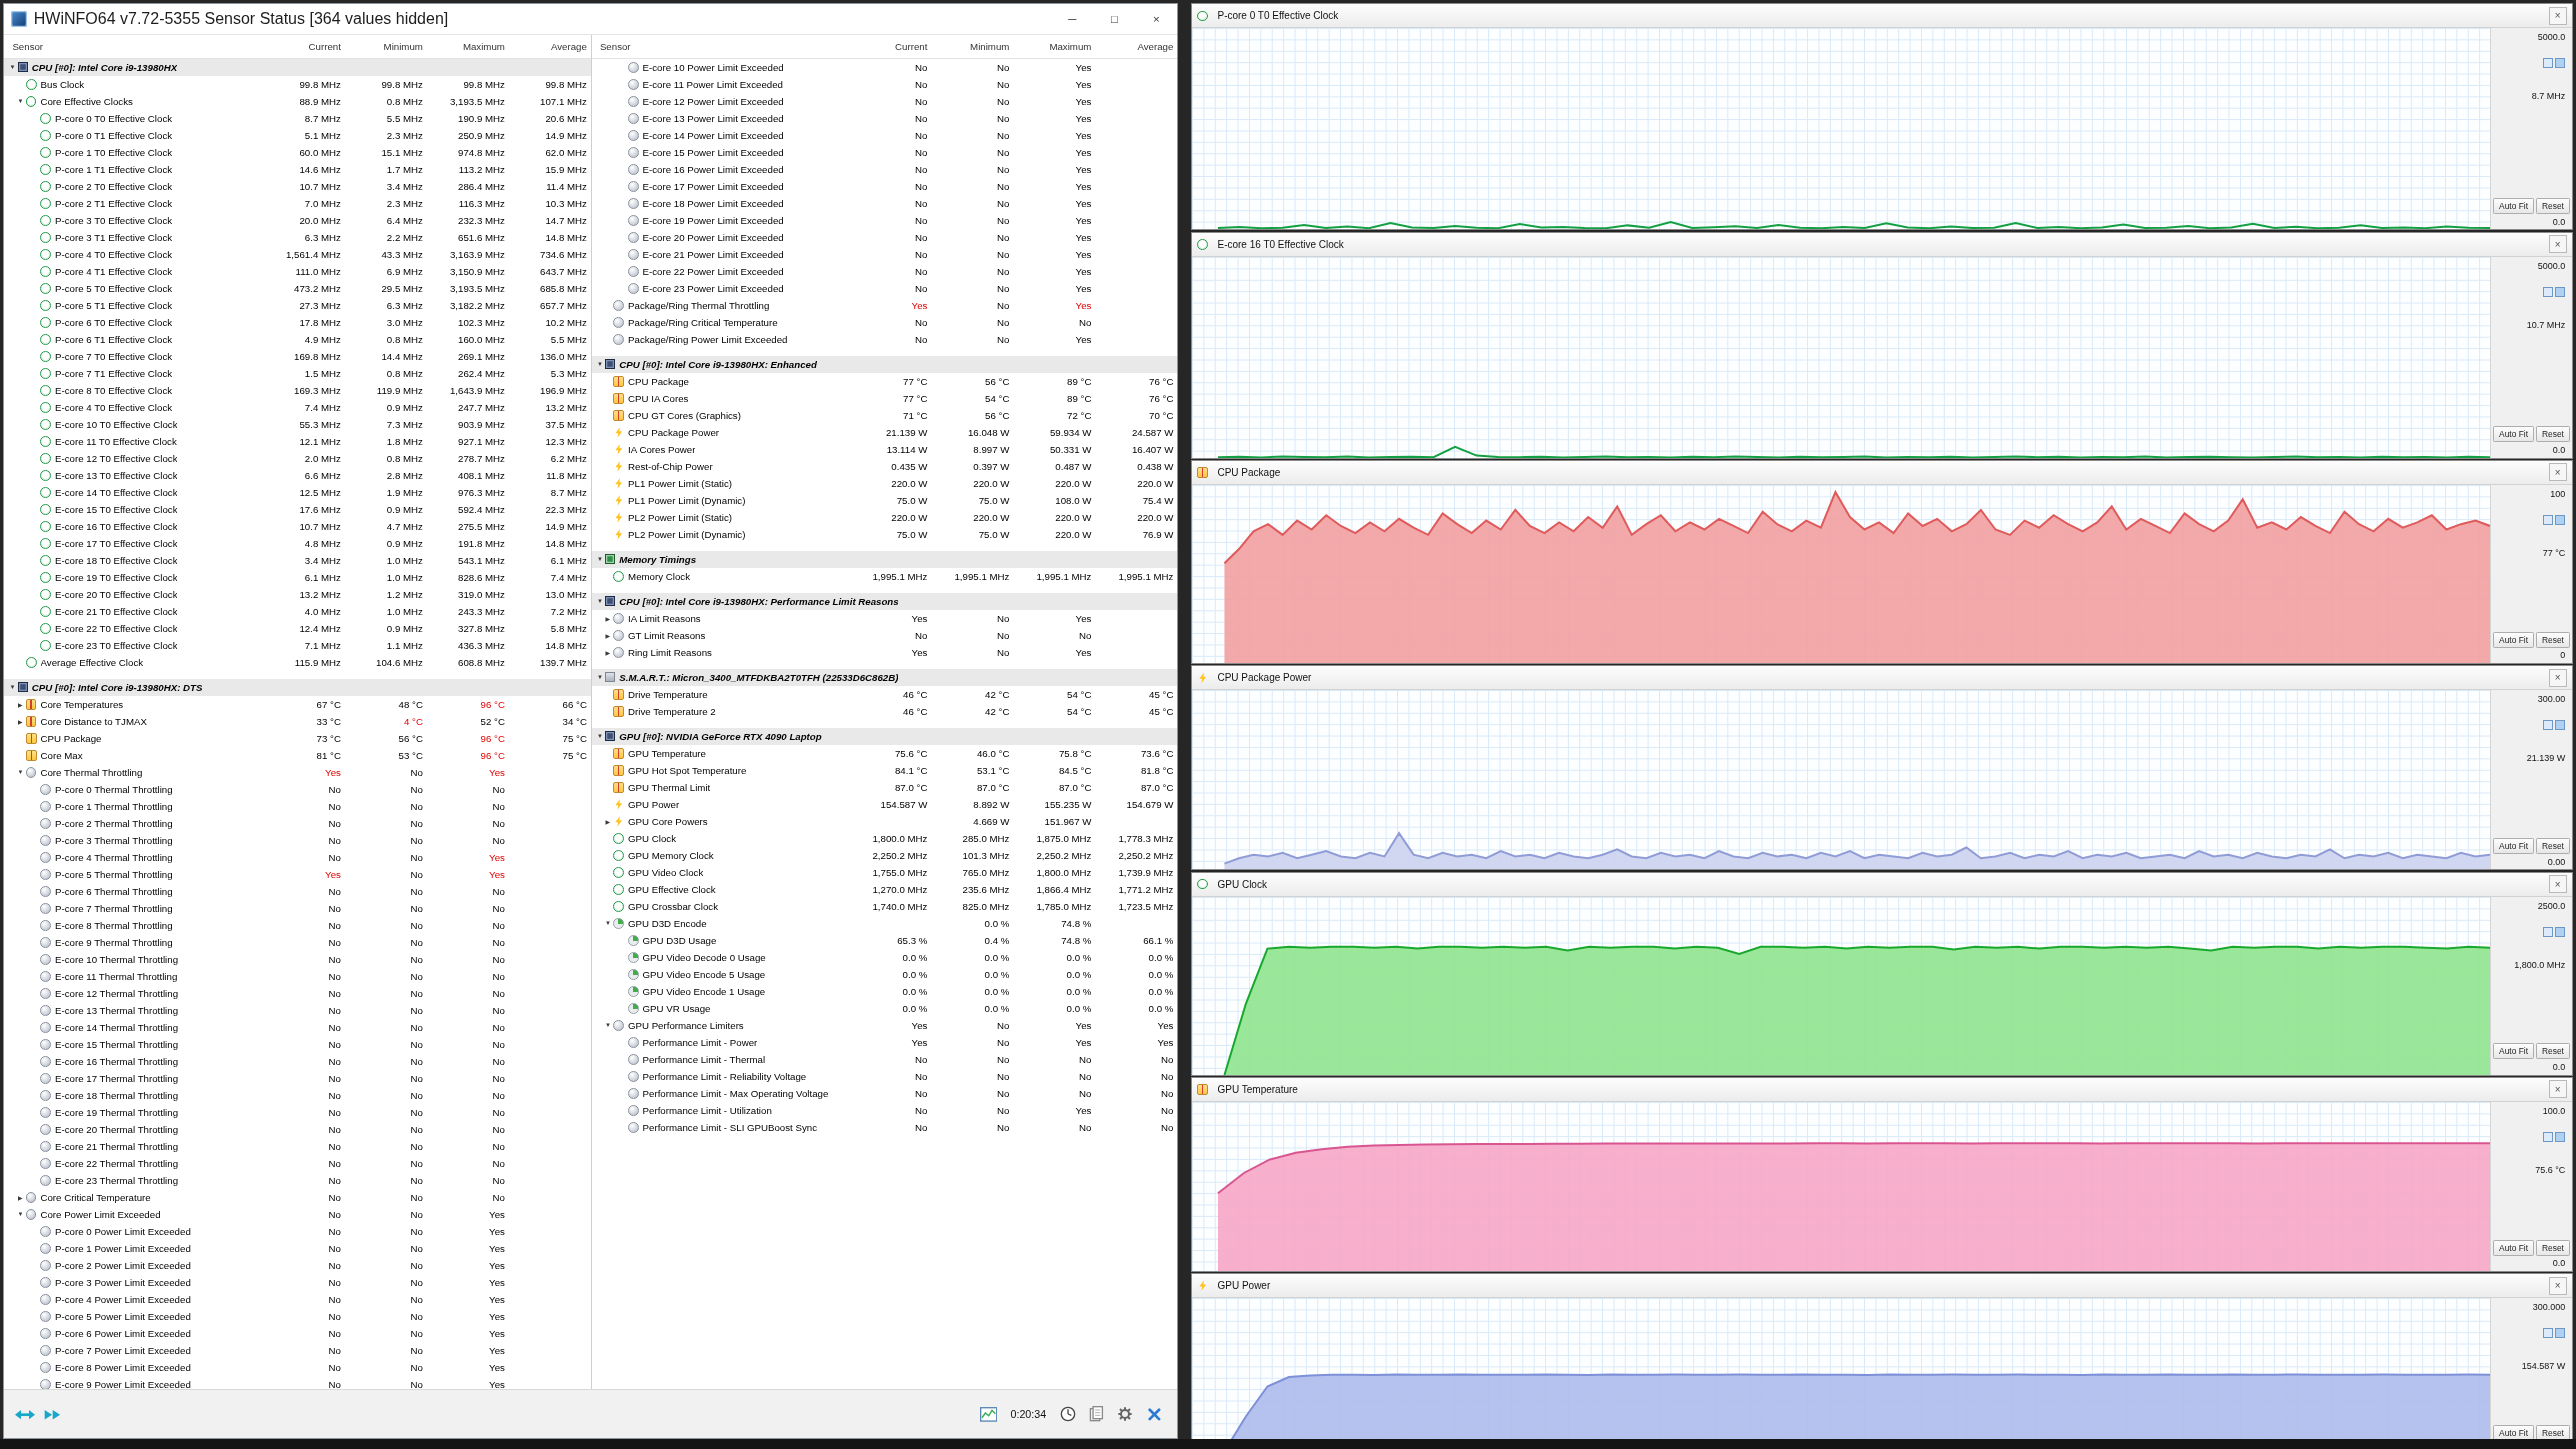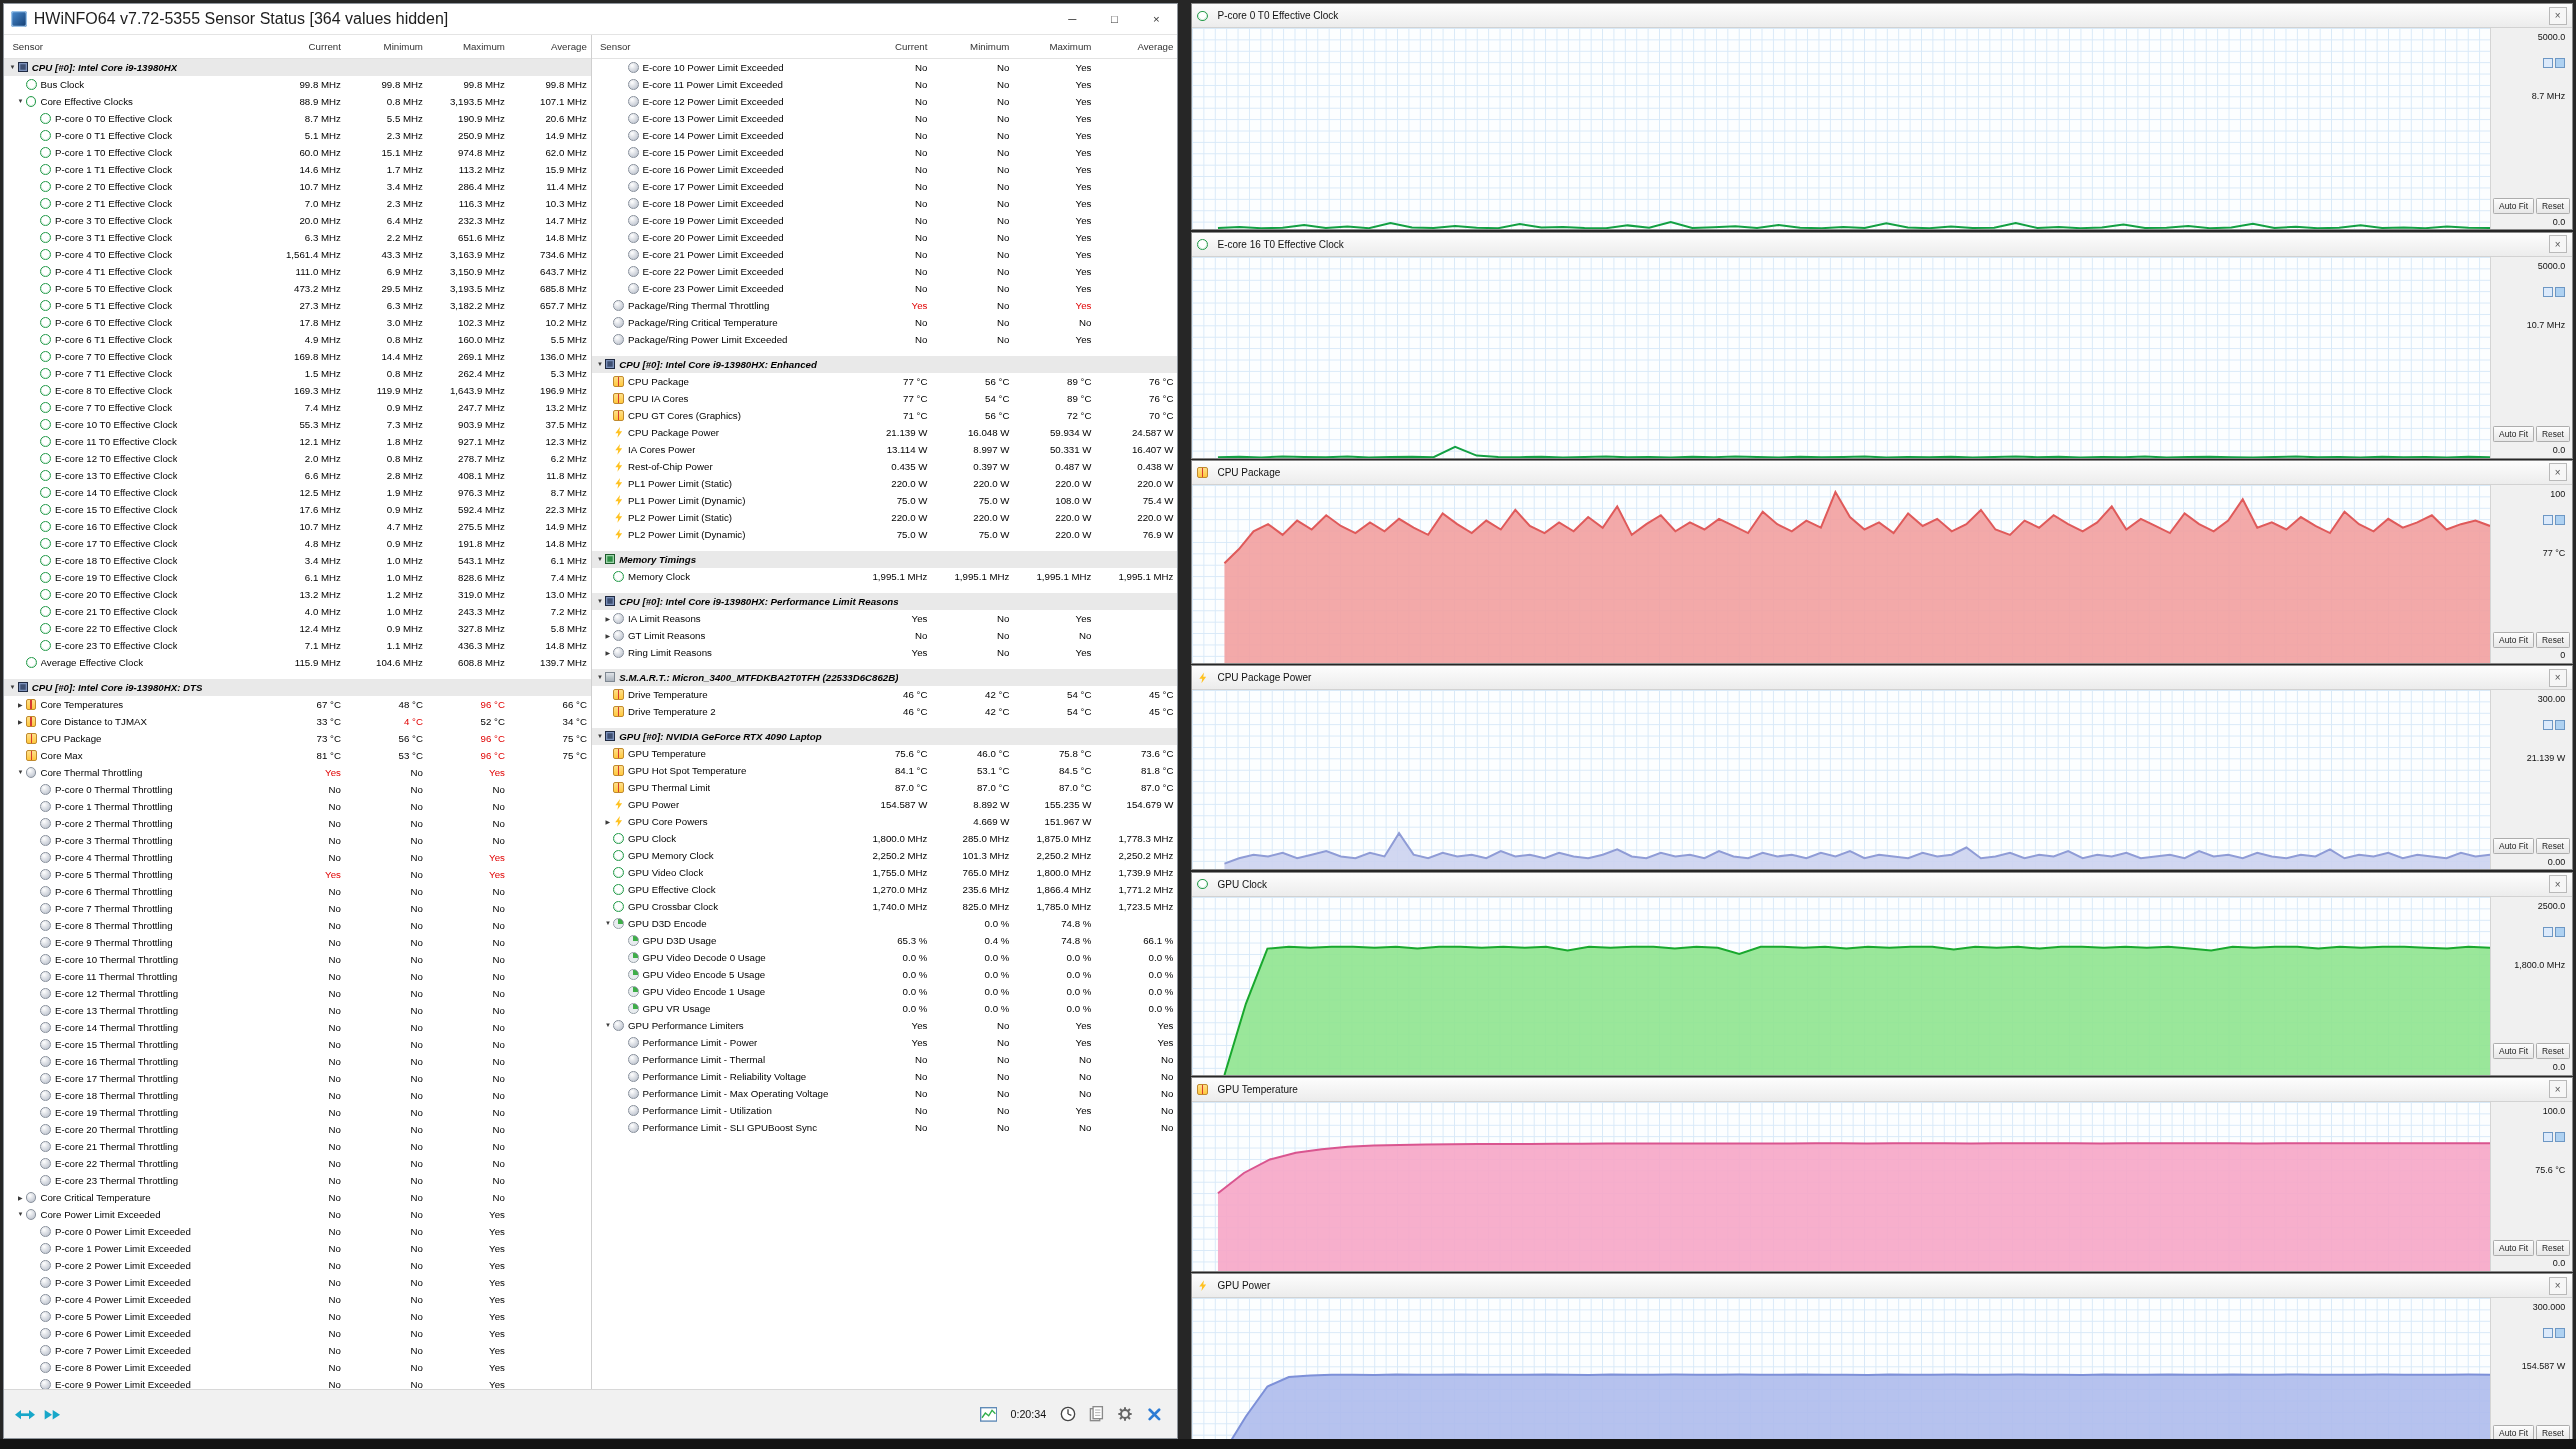--- a/index.html
+++ b/index.html
@@ -309,21 +309,21 @@
               </span>
               <span class="val">169.3 MHz</span>
               <span class="val">119.9 MHz</span>
               <span class="val">1,643.9 MHz</span>
               <span class="val">196.9 MHz</span>
             </div>
             <div class="row">
               <span class="lbl">
                 <span class="ind" style="width: 36px;"></span>
                 <span class="sicon i-clock"></span>
-                <span class="ltext">E-core 7 T0 Effective Clock</span>
+                <span class="ltext">E-core 4 T0 Effective Clock</span>
               </span>
               <span class="val">7.4 MHz</span>
               <span class="val">0.9 MHz</span>
               <span class="val">247.7 MHz</span>
               <span class="val">13.2 MHz</span>
             </div>
             <div class="row">
               <span class="lbl">
                 <span class="ind" style="width: 36px;"></span>
                 <span class="sicon i-clock"></span>

